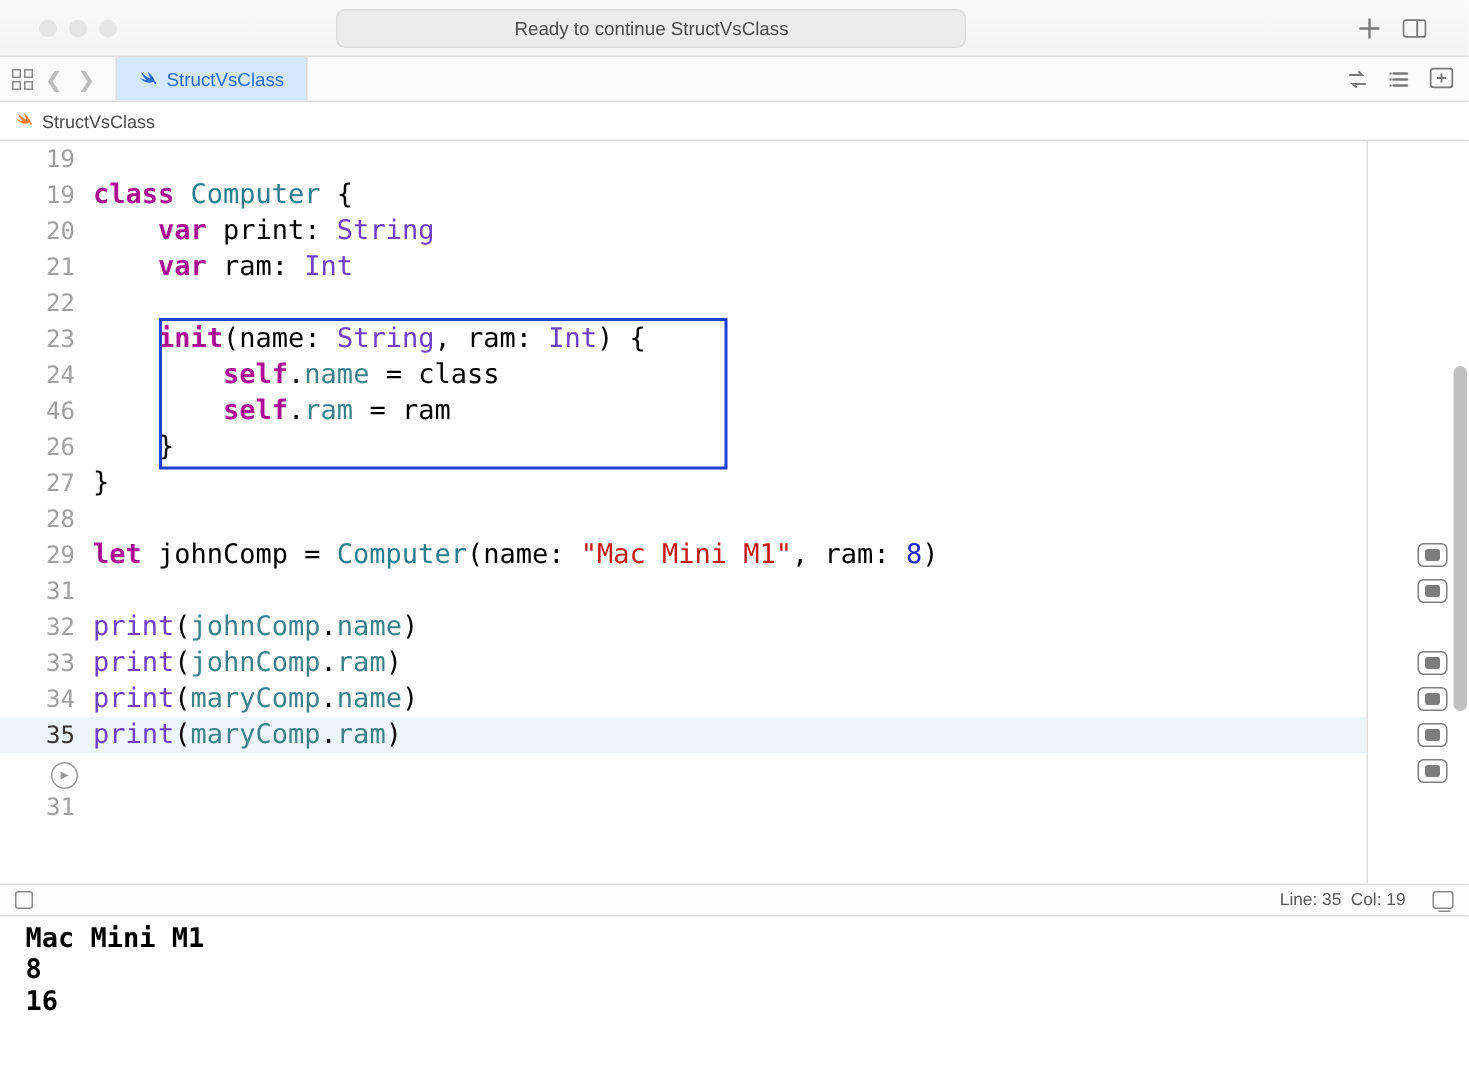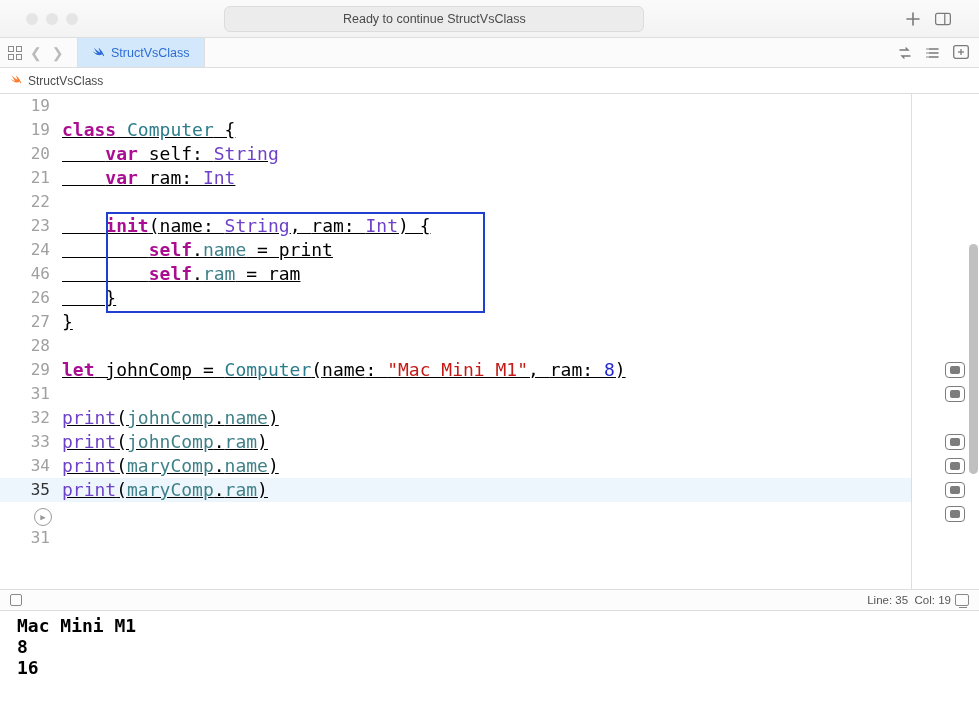--- a/index.html
+++ b/index.html
@@ -70,21 +70,21 @@
     margin-left: 0; padding-top: 0;
   }
   .line { display:flex; height:24px; align-items:center; white-space: pre; }
   .line.hl { background: #eef6fd; }
   .lineno {
     width: 62px; text-align: right; padding-right: 12px;
     color: var(--gutter-grey); font-size: 16px;
     user-select: none; flex-shrink:0;
   }
   .hl .lineno { color: #333; font-weight: 500; }
-  .code { flex:1; color: var(--dark); text-decoration: underline; }
+  .code { flex:1; color: var(--dark); }
   .playbtn {
     width: 62px; text-align:right; padding-right:10px; flex-shrink:0;
   }
   .playbtn .circ {
     display:inline-flex; width:18px; height:18px; border:1.2px solid #9a9a9a; border-radius:50%;
     align-items:center; justify-content:center; font-size:9px; color:#9a9a9a;
   }
 
   
   .annot-box {
@@ -112,21 +112,21 @@
     top: 150px; height: 230px;
   }
 
   
   .statusbar {
     height: 22px; border-top:1px solid var(--border); border-bottom:1px solid var(--border);
     display:flex; align-items:center; padding: 0 10px; font-size:11.5px; color:#555;
     background:#fcfcfc;
   }
   .statusbar .box { width:12px; height:12px; border:1.2px solid #888; border-radius:2px; }
-  .statusbar .right { margin-left:auto; display:flex; align-items:center; gap:4px; }
+  .statusbar .right { margin-left:auto; display:flex; align-items:center; gap:18px; }
   .statusbar .scr-icon { width:14px; height:12px; border:1.2px solid #888; border-radius:2px; position:relative;}
   .statusbar .scr-icon::after { content:""; position:absolute; bottom:-3px; left:3px; width:8px; height:1.2px; background:#888;}
 
   
   .console {
     font-family: "SF Mono", Menlo, Consolas, monospace;
     font-size: 18px; line-height: 21px; font-weight: 600;
     padding: 4px 17px; color:#000; height: 108px;
   }
 
@@ -215,25 +215,25 @@
       </svg>
   </span>
   <span>StructVsClass</span>
 </div>
 
 <div class="editor-wrap">
   <div class="editor-scroll">
     <div class="code-area" id="code-area">
         <div class="line"><div class="lineno">19</div><div class="code"></div></div>
         <div class="line"><div class="lineno">19</div><div class="code"><span class="kw">class</span><span> </span><span class="tt">Computer</span><span> {</span></div></div>
-        <div class="line"><div class="lineno">20</div><div class="code"><span>    </span><span class="kw">var</span><span> self: </span><span class="tp">String</span></div></div>
+        <div class="line"><div class="lineno">20</div><div class="code"><span>    </span><span class="kw">var</span><span> print: </span><span class="tp">String</span></div></div>
         <div class="line"><div class="lineno">21</div><div class="code"><span>    </span><span class="kw">var</span><span> ram: </span><span class="tp">Int</span></div></div>
         <div class="line"><div class="lineno">22</div><div class="code"></div></div>
         <div class="line"><div class="lineno">23</div><div class="code"><span>    </span><span class="kw">init</span><span>(</span><span>name</span><span>: </span><span class="tp">String</span><span>, </span><span>ram</span><span>: </span><span class="tp">Int</span><span>) {</span></div></div>
-        <div class="line"><div class="lineno">24</div><div class="code"><span>        </span><span class="kw">self</span><span>.</span><span class="mb">name</span><span> = print</span></div></div>
+        <div class="line"><div class="lineno">24</div><div class="code"><span>        </span><span class="kw">self</span><span>.</span><span class="mb">name</span><span> = class</span></div></div>
         <div class="line"><div class="lineno">46</div><div class="code"><span>        </span><span class="kw">self</span><span>.</span><span class="mb">ram</span><span> = ram</span></div></div>
         <div class="line"><div class="lineno">26</div><div class="code"><span>    }</span></div></div>
         <div class="line"><div class="lineno">27</div><div class="code"><span>}</span></div></div>
         <div class="line"><div class="lineno">28</div><div class="code"></div></div>
         <div class="line"><div class="lineno">29</div><div class="code"><span class="kw">let</span><span> johnComp = </span><span class="tt">Computer</span><span>(</span><span>name</span><span>: </span><span class="st">"Mac Mini M1"</span><span>, </span><span>ram</span><span>: </span><span class="nm">8</span><span>)</span></div></div>
         <div class="line"><div class="lineno">31</div><div class="code"></div></div>
         <div class="line"><div class="lineno">32</div><div class="code"><span class="fn">print</span><span>(</span><span class="mb">johnComp</span><span>.</span><span class="mb">name</span><span>)</span></div></div>
         <div class="line"><div class="lineno">33</div><div class="code"><span class="fn">print</span><span>(</span><span class="mb">johnComp</span><span>.</span><span class="mb">ram</span><span>)</span></div></div>
         <div class="line"><div class="lineno">34</div><div class="code"><span class="fn">print</span><span>(</span><span class="mb">maryComp</span><span>.</span><span class="mb">name</span><span>)</span></div></div>
         <div class="line hl"><div class="lineno">35</div><div class="code"><span class="fn">print</span><span>(</span><span class="mb">maryComp</span><span>.</span><span class="mb">ram</span><span>)</span></div></div>

